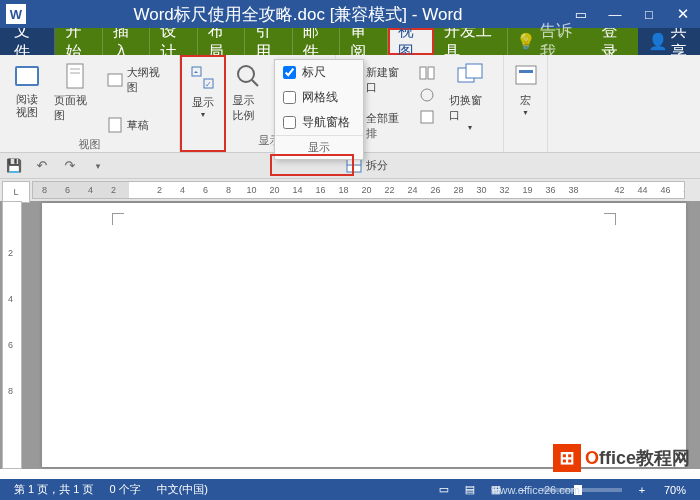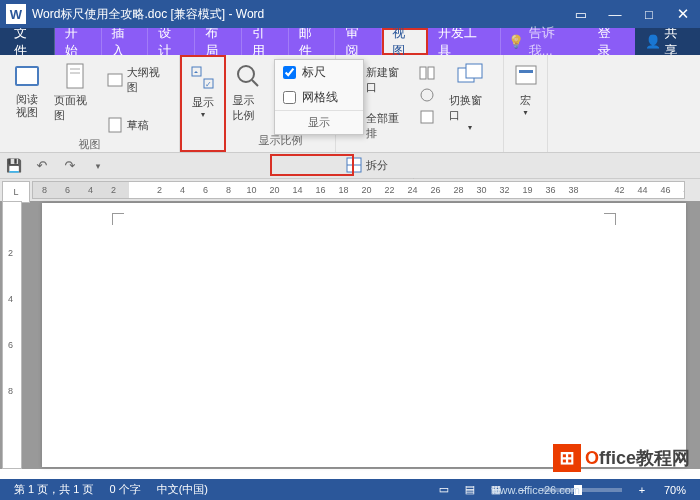--- a/index.html
+++ b/index.html
@@ -1,23 +1,23 @@
 <!DOCTYPE html>
 <html><head>
 <meta charset="utf-8">
 <style>
 *{box-sizing:border-box;margin:0;padding:0;font-family:"Microsoft YaHei",sans-serif}
 body{background:#fff;width:700px;height:500px;overflow:hidden;position:relative}
 .titlebar{background:#2b579a;color:#fff;height:28px;display:flex;align-items:center;font-size:12px;position:relative}
 .title-icon{width:20px;height:20px;margin:0 6px;background:#fff;color:#2b579a;display:flex;align-items:center;justify-content:center;font-weight:bold;font-size:13px}
-.title-text{flex:1;font-size:12px}
+.title-text{flex:1;text-align:center;font-size:17px}
 .win-controls{display:flex;gap:0}
 .win-btn{width:34px;height:28px;display:flex;align-items:center;justify-content:center;font-size:13px;cursor:pointer}
 .win-btn.close{font-size:15px}
-.menubar{background:#8b5cf6;color:#fff;height:27px;display:flex;align-items:center;font-size:13px}
+.menubar{background:#4d7c0f;color:#fff;height:27px;display:flex;align-items:center;font-size:16px}
 .menu-tab{padding:0 10px;height:27px;display:flex;align-items:center;cursor:pointer;border-right:1px solid rgba(255,255,255,.2)}
 .menu-tab.file{background:#1e3e6e;padding:0 14px}
 .menu-tab.active{background:#f1f1f1;color:#2b579a;border:2px solid #d93025;padding:0 8px}
 .menu-right{margin-left:auto;display:flex;align-items:center;gap:4px}
 .tell-me{display:flex;align-items:center;gap:4px;opacity:.7;padding:0 8px}
 .login{padding:0 8px}
 .share{background:#1e3e6e;padding:0 10px;height:27px;display:flex;align-items:center;gap:3px}
 .ribbon{background:#f1f1f1;height:98px;display:flex;border-bottom:1px solid #ccc;position:relative}
 .rgroup{display:flex;flex-direction:column;align-items:center;padding:4px 6px 2px;border-right:1px solid #ddd;position:relative}
 .rgroup-content{display:flex;flex:1;align-items:flex-start}
@@ -303,20 +303,24 @@
 
 <div class="dropdown">
   <label class="dd-item">
       <input type="checkbox" checked="" style="">
       <span>标尺</span>
     </label>
   <label class="dd-item">
       <input type="checkbox" style="">
       <span>网格线</span>
     </label>
+  <label class="dd-item">
+      <input type="checkbox" style="">
+      <span>导航窗格</span>
+    </label>
   <div class="dd-footer">显示</div>
 </div>
 <div class="dd-highlight"></div>
 
 <div class="ruler-area">
   <div class="ruler-corner">L</div>
   <div class="hruler">
     <div class="ruler-neg"></div>
     <div class="ruler-nums" id="hruler-nums">
         <span>8</span>

